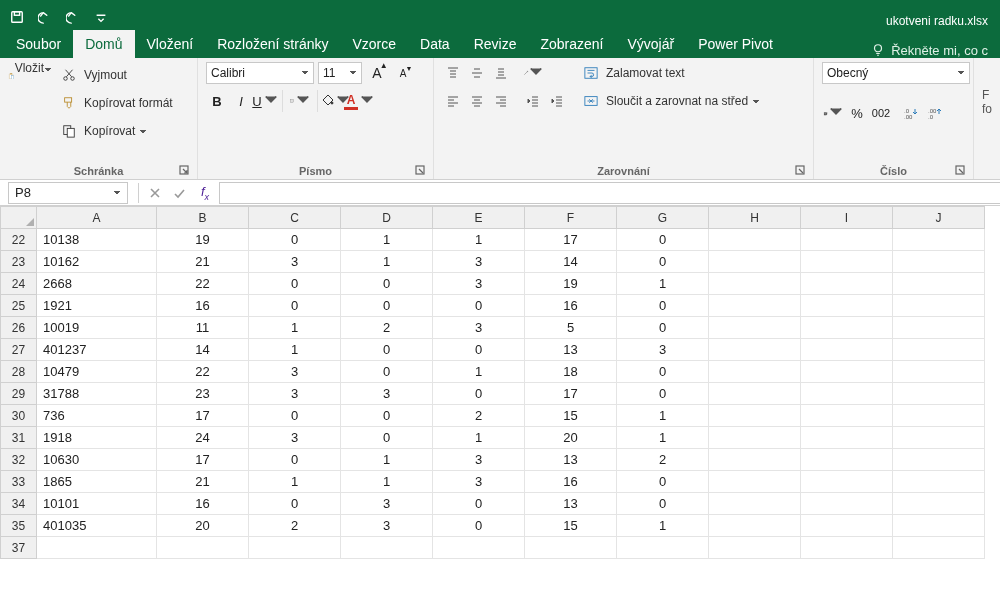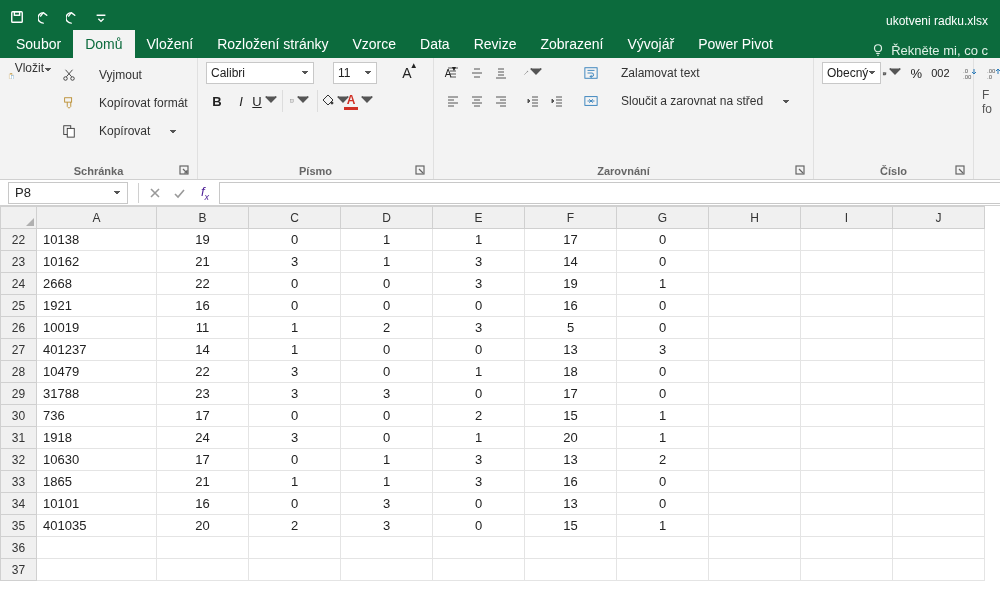--- a/index.html
+++ b/index.html
@@ -21,21 +21,21 @@
   .ribbon { height: 122px; background: #f3f3f3; border-bottom: 1px solid #d0d0d0; display: flex; }
   .group { border-right: 1px solid #e0e0e0; padding: 4px 8px 2px 8px; display: flex; flex-direction: column; }
   .group-body { flex: 1; display: flex; align-items: flex-start; gap: 6px; }
   .group-label { text-align: center; font-size: 11px; color: #666; padding: 2px 0 0 0; position: relative; font-weight: bold; }
   .group-label .launcher { position: absolute; right: 0; bottom: 2px; width: 10px; height: 10px; }
   .launcher svg { width: 10px; height: 10px; stroke: #666; fill: none; stroke-width: 1.2; }
   .big-btn { display: flex; flex-direction: row; align-items: flex-start; justify-content: center; width: 44px; }
   .big-btn .ico { width: 28px; height: 28px; display: flex; align-items: center; justify-content: center; }
   .big-btn .lbl { font-size: 12px; color: #333; text-align: center; line-height: 1.1; }
   .vstack { display: flex; flex-direction: column; gap: 3px; }
-  .hstack { display: flex; align-items: center; gap: 19px; }
+  .hstack { display: flex; align-items: center; gap: 4px; }
   .mini { width: 22px; height: 22px; display: flex; align-items: center; justify-content: center; }
   .mini svg { width: 14px; height: 14px; }
   .txt { font-size: 12px; color: #333; }
   .combo { height: 22px; border: 1px solid #c8c8c8; background: #fff; display: flex; align-items: center; padding: 0 4px; font-size: 12px; }
   .combo .dd { margin-left: auto; }
   .dd svg { width: 8px; height: 8px; stroke: #555; fill: #555; }
   .sep-v { width: 1px; background: #ddd; height: 60px; margin: 0 4px; }
   .btn-row { display: flex; gap: 2px; }
   .sq { width: 22px; height: 22px; display: flex; align-items: center; justify-content: center; border: 1px solid transparent; }
   .sq svg { width: 14px; height: 14px; }
@@ -342,21 +342,21 @@
     <div class="group-label">
       <span>Zarovnání</span>
       <span class="launcher"><svg viewBox="0 0 10 10">
             <rect x="1" y="1" width="8" height="8"></rect>
             <path d="M4 4l4 4"></path>
           </svg></span>
     </div>
   </div>
 
   <div class="group" style="width:160px">
-    <div class="group-body" style="flex-direction:row;gap:0;width:100%">
+    <div class="group-body" style="flex-direction:column;gap:18px;width:100%">
       <div class="combo combo-number">
         <span>Obecný</span>
         <span class="dd"><svg viewBox="0 0 8 8">
               <path d="M1 2l3 3 3-3"></path>
             </svg></span>
       </div>
       <div class="btn-row">
         <div class="sq">
             <svg viewBox="0 0 14 14" stroke="#555" fill="none">
               <text x="2" y="11" font-size="10">₪</text>
@@ -620,33 +620,20 @@
             <td class="cell n colN">2</td>
             <td class="cell n colN">3</td>
             <td class="cell n colN">0</td>
             <td class="cell n colN">15</td>
             <td class="cell n colN">1</td>
             <td class="cell n colN"></td>
             <td class="cell n colN"></td>
             <td class="cell n colN"></td>
           </tr>
           <tr>
-            <th class="rowh">36</th>
-            <td class="cell l colA"></td>
-            <td class="cell n colN"></td>
-            <td class="cell n colN"></td>
-            <td class="cell n colN"></td>
-            <td class="cell n colN"></td>
-            <td class="cell n colN"></td>
-            <td class="cell n colN"></td>
-            <td class="cell n colN"></td>
-            <td class="cell n colN"></td>
-            <td class="cell n colN"></td>
-          </tr>
-          <tr>
             <th class="rowh">37</th>
             <td class="cell l colA"></td>
             <td class="cell n colN"></td>
             <td class="cell n colN"></td>
             <td class="cell n colN"></td>
             <td class="cell n colN"></td>
             <td class="cell n colN"></td>
             <td class="cell n colN"></td>
             <td class="cell n colN"></td>
             <td class="cell n colN"></td>

